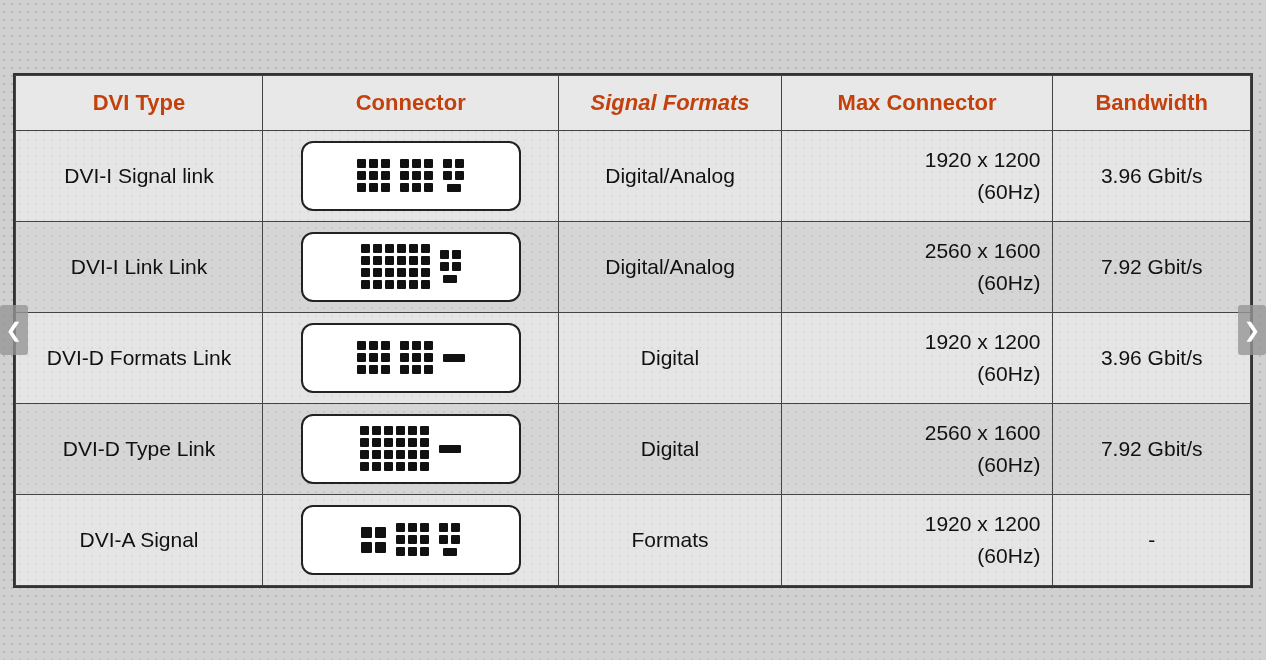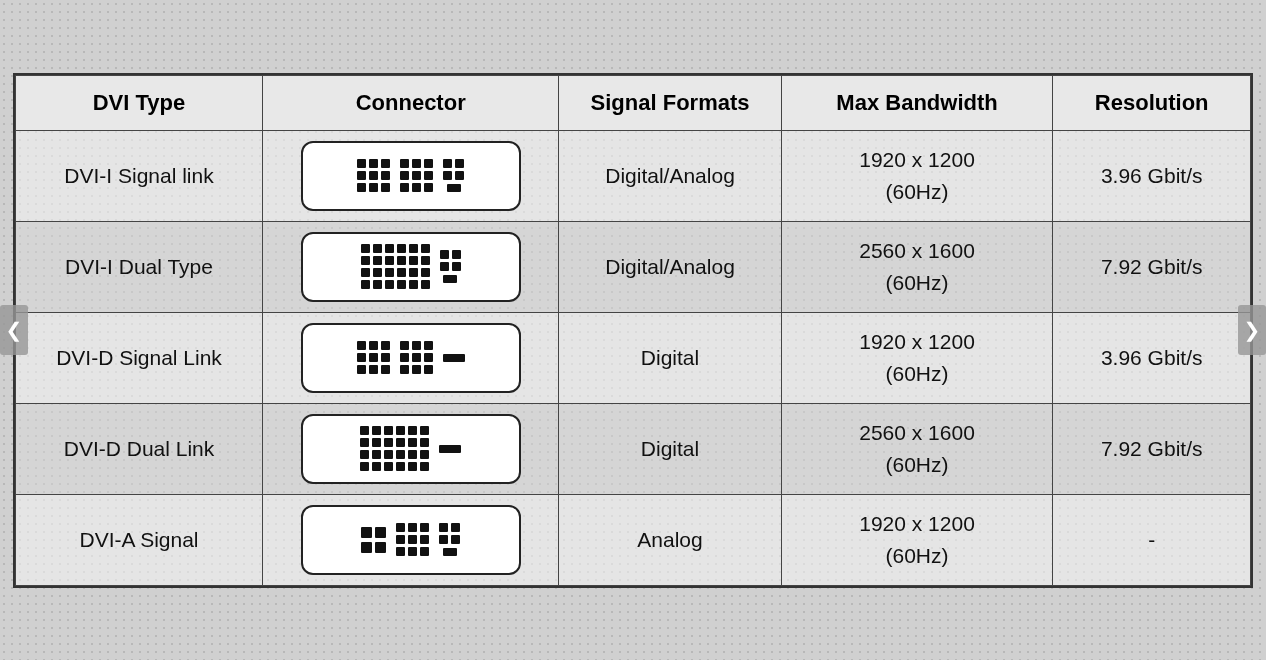--- a/index.html
+++ b/index.html
@@ -28,40 +28,40 @@
       border-collapse: collapse;
       table-layout: fixed;
     }
 
     thead tr th {
       background-color: #e8e8e8;
       border: 1.5px solid #444;
       padding: 14px 10px;
       font-size: 22px;
       font-weight: bold;
-      color: #000000;
+      color: #c2410c;
     }
 
     tbody tr td {
       border: 1.5px solid #444;
       padding: 10px 12px;
       text-align: center;
       font-size: 21px;
       color: #111;
       vertical-align: middle;
       background-color: rgba(245,245,245,0.55);
     }
 
     tbody tr:nth-child(even) td {
       background-color: rgba(220,220,220,0.45);
     }
 
     .col-type { width: 20%; }
     .col-connector { width: 24%; }
-    .col-signal { width: 18%; }
+    .col-signal { width: 18%; font-style: italic; }
     .col-res { width: 22%; }
     .col-bw { width: 16%; }
 
     
     .connector-img {
       display: inline-flex;
       align-items: center;
       justify-content: center;
       border: 2.5px solid #222;
       border-radius: 12px;
@@ -106,41 +106,41 @@
       height: 50px;
       cursor: pointer;
       display: flex;
       align-items: center;
       justify-content: center;
       border-radius: 3px;
     }
     .nav-left { left: 0; }
     .nav-right { right: 0; }
 
-    .res-line { line-height: 1.5; }
+    .res-line { line-height: 1.5; text-align: right; }
   </style>
 </head>
 <body>
 
 <button class="nav-arrow nav-left">
   <span>❮</span>
 </button>
 <button class="nav-arrow nav-right">
   <span>❯</span>
 </button>
 
 <div class="table-wrapper">
   <table>
     <thead>
       <tr>
         <th class="col-type">DVI Type</th>
         <th class="col-connector">Connector</th>
         <th class="col-signal">Signal Formats</th>
-        <th class="col-res">Max Bandwidth</th>
-        <th class="col-bw">Resolution</th>
+        <th class="col-res">Max Connector</th>
+        <th class="col-bw">Bandwidth</th>
       </tr>
     </thead>
     <tbody id="table-body">
 
     <tr>
           <td>DVI-I Signal link</td>
           <td><div class="connector-img">
       <div style="display:grid;grid-template-columns:repeat(3,9px);gap:3px;">
         <div class="pin"></div>
                 <div class="pin"></div>
@@ -174,21 +174,21 @@
       </div>
     </div></td>
           <td>Digital/Analog</td>
           <td>
             <div class="res-line">1920 x 1200</div>
             <div class="res-line">(60Hz)</div>
           </td>
           <td>3.96 Gbit/s</td>
         </tr>
         <tr>
-          <td>DVI-I Dual Type</td>
+          <td>DVI-I Link Link</td>
           <td><div class="connector-img">
       <div style="display:grid;grid-template-columns:repeat(6,9px);gap:3px;">
         <div class="pin"></div>
                 <div class="pin"></div>
                 <div class="pin"></div>
                 <div class="pin"></div>
                 <div class="pin"></div>
                 <div class="pin"></div>
                 <div class="pin"></div>
                 <div class="pin"></div>
@@ -220,21 +220,21 @@
       </div>
     </div></td>
           <td>Digital/Analog</td>
           <td>
             <div class="res-line">2560 x 1600</div>
             <div class="res-line">(60Hz)</div>
           </td>
           <td>7.92 Gbit/s</td>
         </tr>
         <tr>
-          <td>DVI-D Signal Link</td>
+          <td>DVI-D Formats Link</td>
           <td><div class="connector-img">
       <div style="display:grid;grid-template-columns:repeat(3,9px);gap:3px;">
         <div class="pin"></div>
                 <div class="pin"></div>
                 <div class="pin"></div>
                 <div class="pin"></div>
                 <div class="pin"></div>
                 <div class="pin"></div>
                 <div class="pin"></div>
                 <div class="pin"></div>
@@ -254,21 +254,21 @@
       <div class="flat-blade"></div>
     </div></td>
           <td>Digital</td>
           <td>
             <div class="res-line">1920 x 1200</div>
             <div class="res-line">(60Hz)</div>
           </td>
           <td>3.96 Gbit/s</td>
         </tr>
         <tr>
-          <td>DVI-D Dual Link</td>
+          <td>DVI-D Type Link</td>
           <td><div class="connector-img">
       <div style="display:grid;grid-template-columns:repeat(6,9px);gap:3px;">
         <div class="pin"></div>
                 <div class="pin"></div>
                 <div class="pin"></div>
                 <div class="pin"></div>
                 <div class="pin"></div>
                 <div class="pin"></div>
                 <div class="pin"></div>
                 <div class="pin"></div>
@@ -325,21 +325,21 @@
       <div style="display:flex;flex-direction:column;align-items:center;gap:4px;">
         <div style="display:grid;grid-template-columns:9px 9px;gap:3px;">
           <div class="pin"></div>
                   <div class="pin"></div>
           <div class="pin"></div>
                   <div class="pin"></div>
         </div>
         <div style="width:14px;height:8px;background:#111;border-radius:1px;"></div>
       </div>
     </div></td>
-          <td>Analog</td>
+          <td>Formats</td>
           <td>
             <div class="res-line">1920 x 1200</div>
             <div class="res-line">(60Hz)</div>
           </td>
           <td>-</td>
         </tr>
       </tbody>
   </table>
 </div>
 

